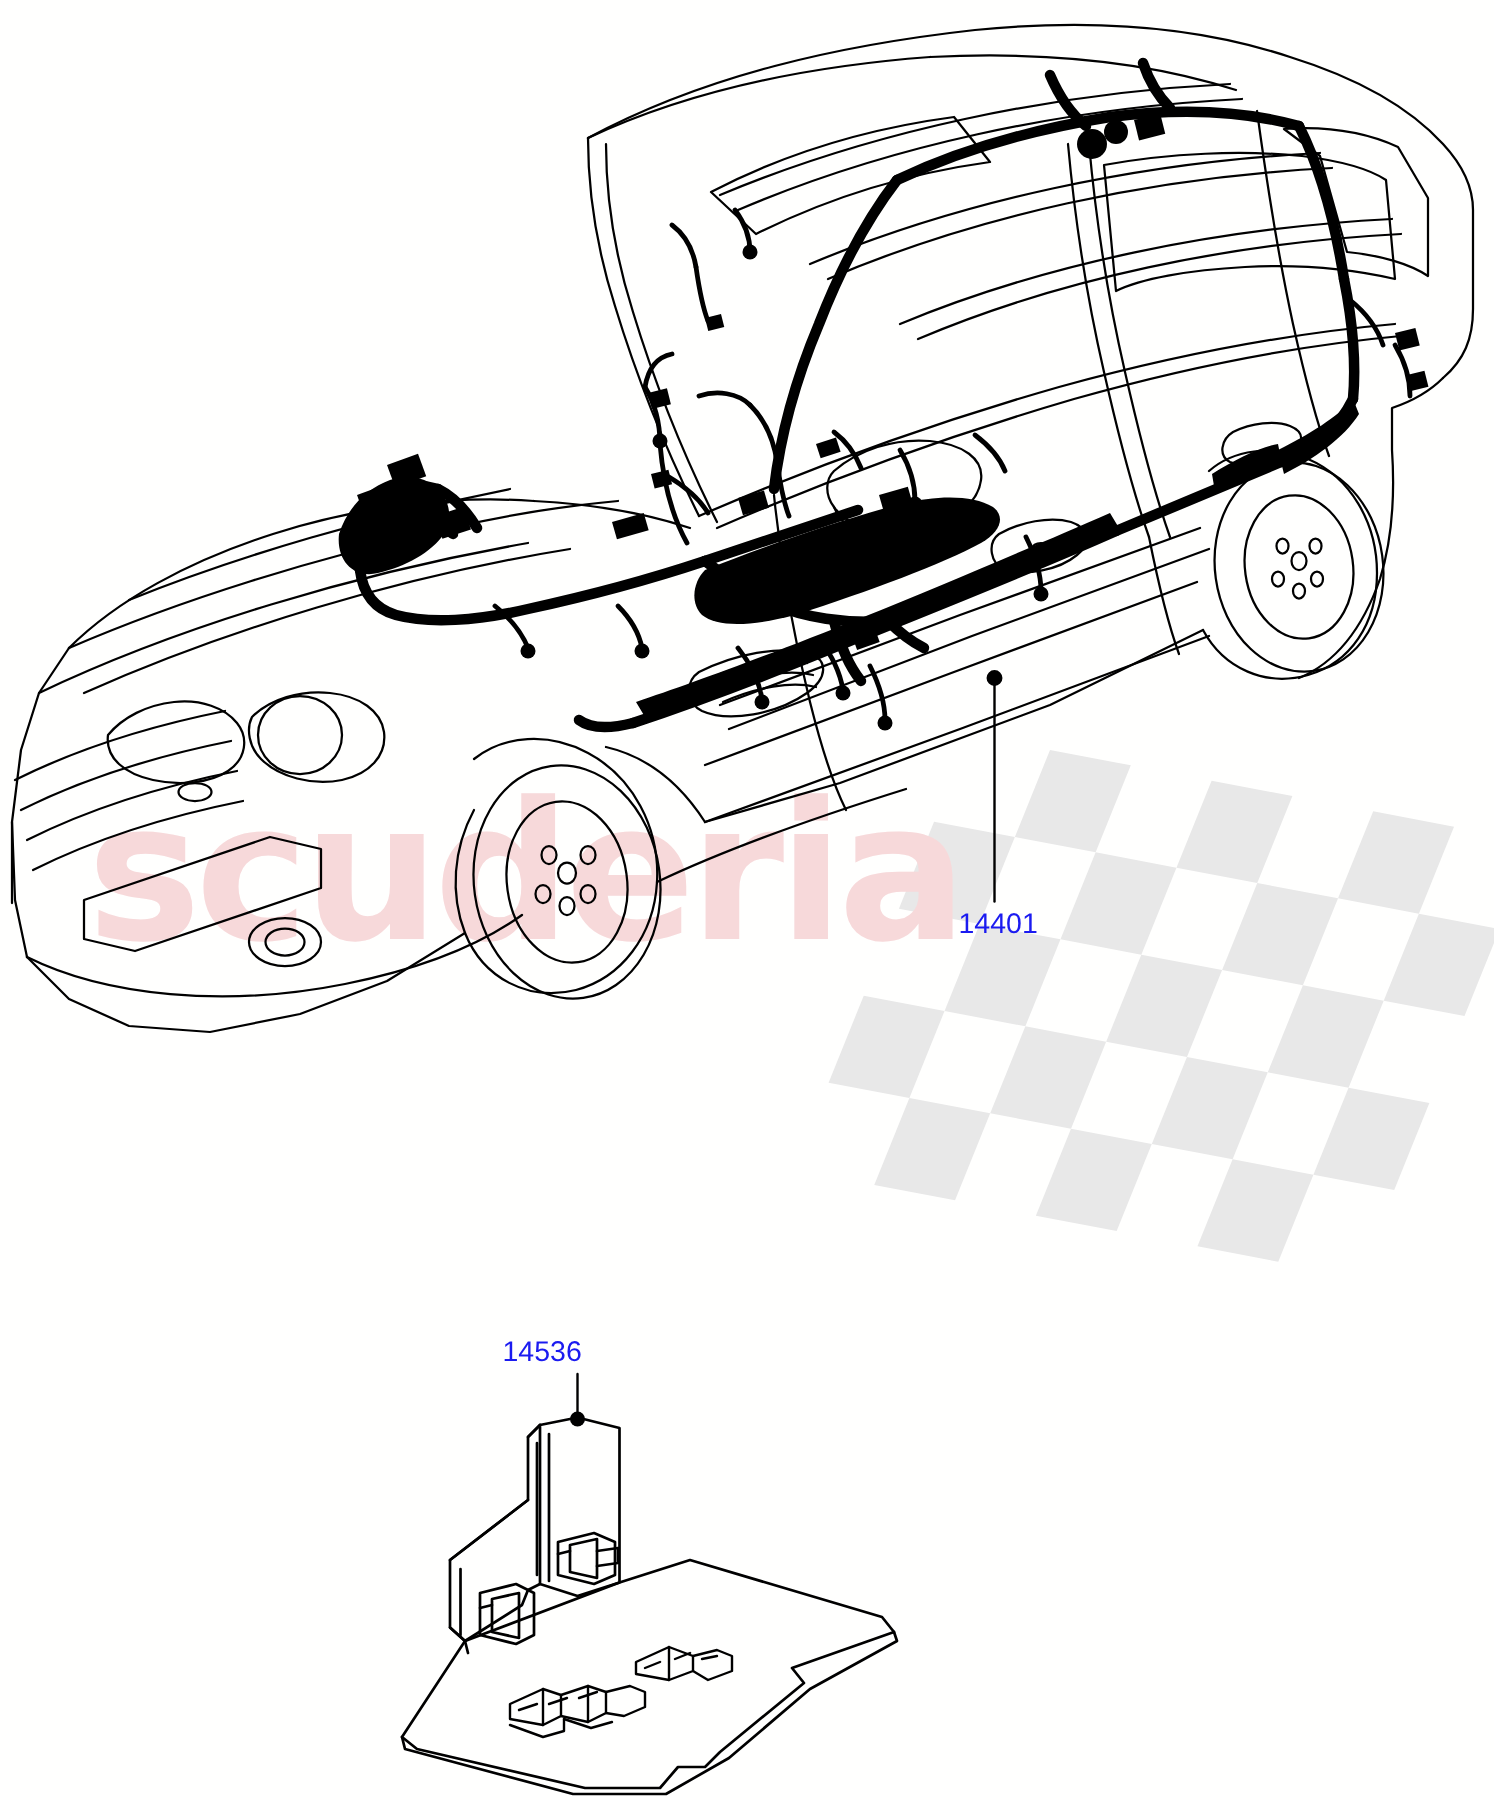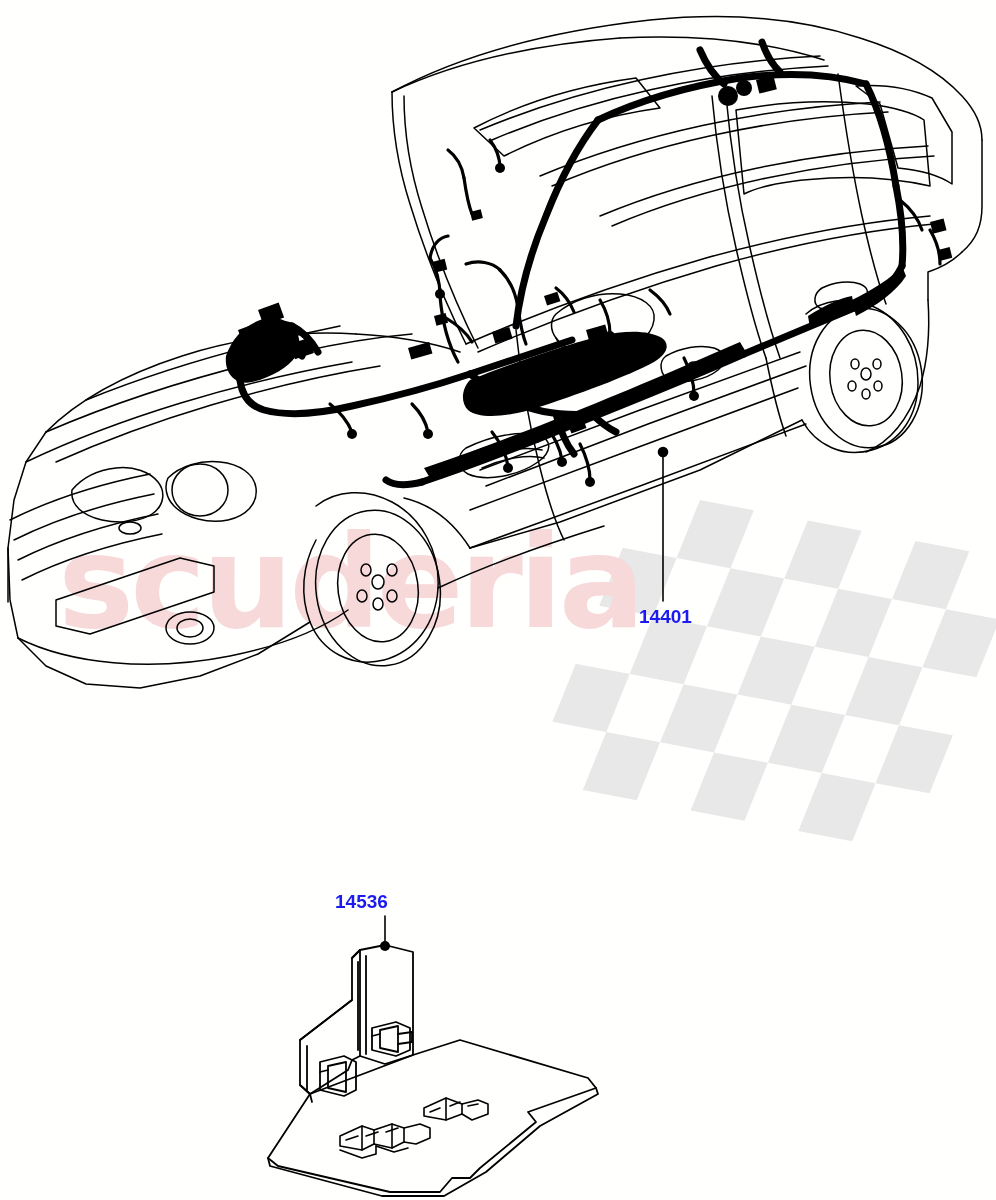--- a/index.html
+++ b/index.html
@@ -47,21 +47,21 @@
     top: 645px;
     font-size: 34px;
     letter-spacing: 44px;
     font-weight: normal;
     color: #f0f0f0;
   }
   .part-label {
     position: absolute;
     font-family: "Liberation Sans", sans-serif;
     font-size: 19px;
-    font-weight: bold;
+    font-weight: normal;
     color: #1b1bf0;
     white-space: nowrap;
   }
   #label-14401 { left: 639px; top: 606px; }
   #label-14536 { left: 335px; top: 891px; }
 </style>
 </head>
 <body>
 
 <div id="page">

